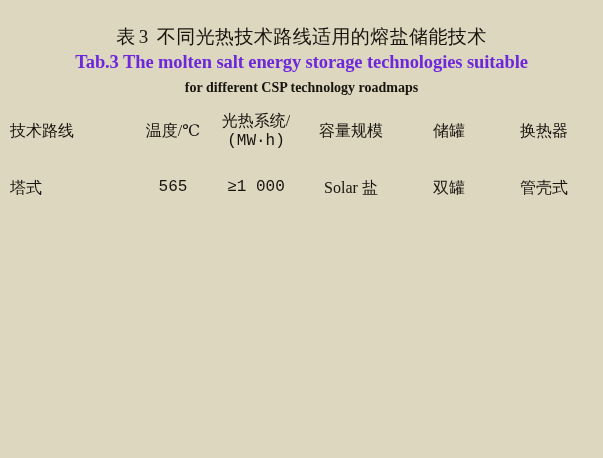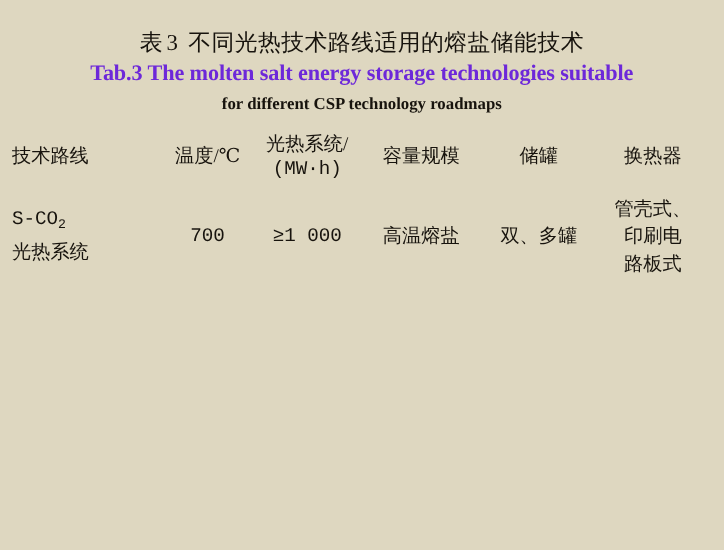--- a/index.html
+++ b/index.html
@@ -166,44 +166,41 @@
           <td>
             <span class="hdr-stack">储罐</span>
           </td>
           <td>
             <span class="hdr-stack">换热器</span>
           </td>
         </tr>
       </thead>
       <tbody>
 
-
-
-
-        <tr class="r4 rule-bot">
+        <tr class="r1">
           <td class="c1">
-            <span class="cell-lines lat">S-CO<sub>2</sub></span>
-            <span class="cell-lines">光热系统</span>
-          </td>
-          <td>
-            <span class="cell-lines lat">700</span>
+            <span class="cell-lines">塔式</span>
+          </td>
+          <td>
+            <span class="cell-lines lat">565</span>
           </td>
           <td>
             <span class="cell-lines lat">≥1 000</span>
           </td>
           <td>
-            <span class="cell-lines">高温熔盐</span>
-          </td>
-          <td>
-            <span class="cell-lines">双、多罐</span>
-          </td>
-          <td>
-            <span class="cell-lines">管壳式、</span>
-            <span class="cell-lines">印刷电</span>
-            <span class="cell-lines">路板式</span>
+            <span class="cell-lines">Solar 盐</span>
+          </td>
+          <td>
+            <span class="cell-lines">双罐</span>
+          </td>
+          <td>
+            <span class="cell-lines">管壳式</span>
           </td>
         </tr>
+
+
+
 
       </tbody>
     </table>
   </div>
 
 </div>
 
 </body></html>

